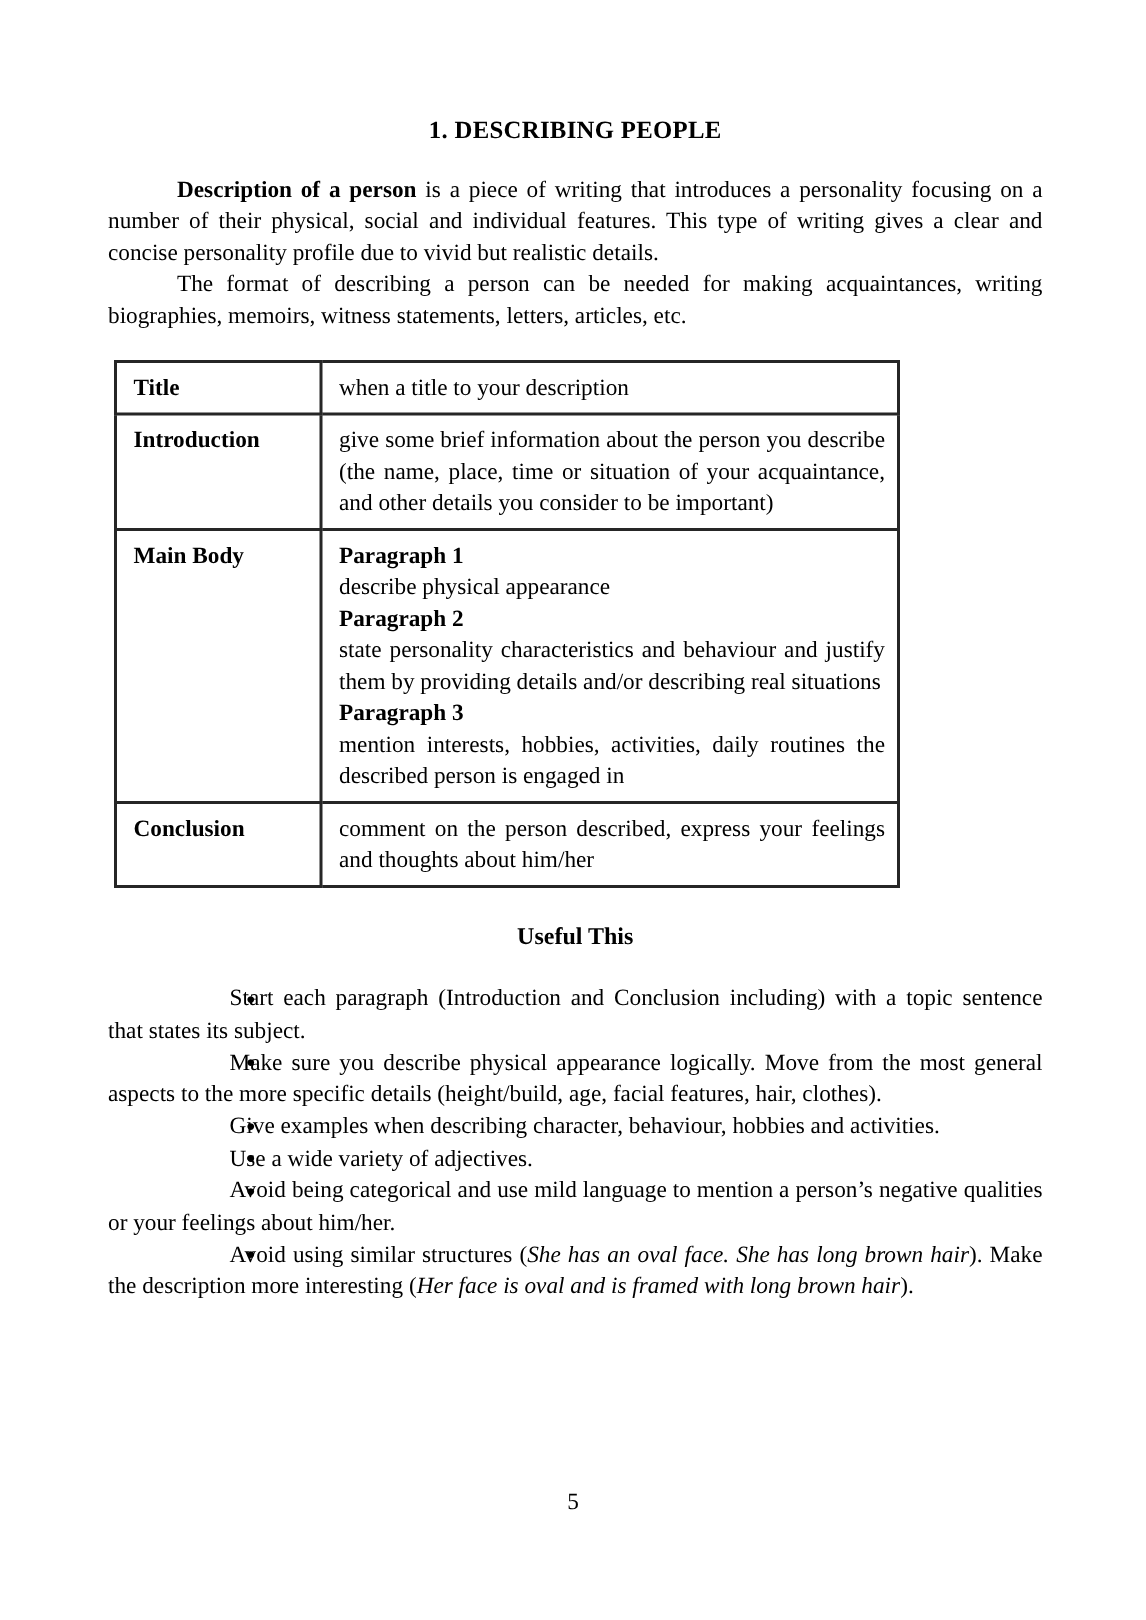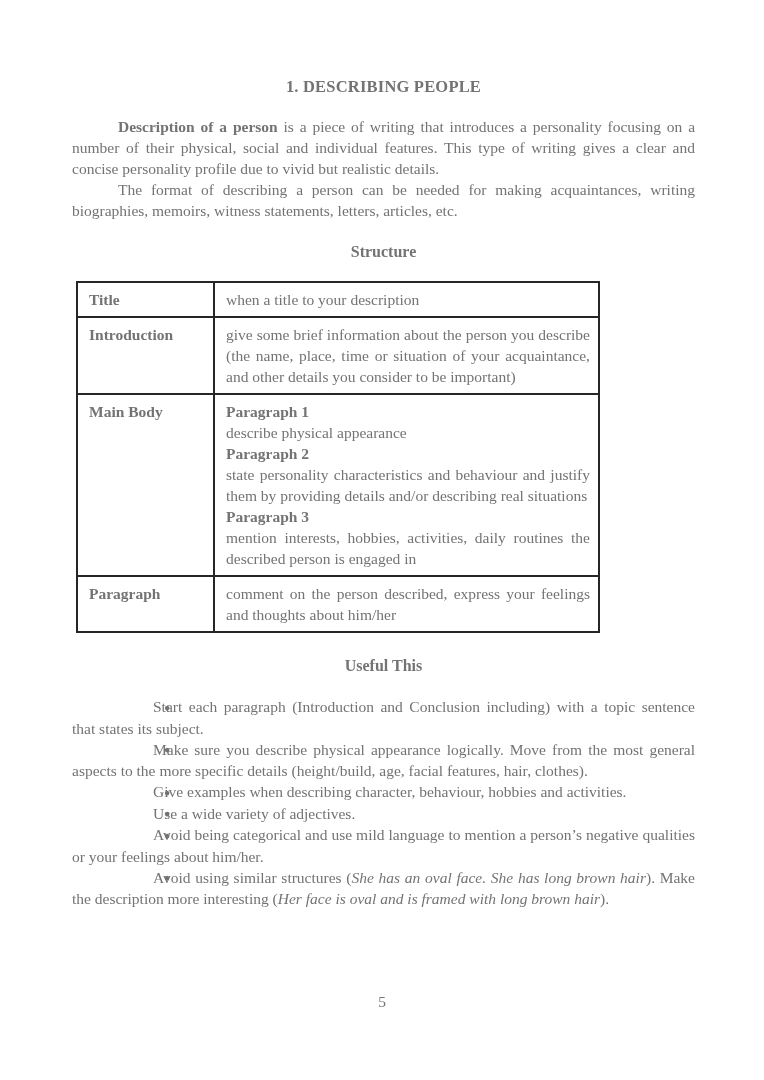--- a/index.html
+++ b/index.html
@@ -4,21 +4,21 @@
 <style>
   * { margin: 0; padding: 0; box-sizing: border-box; }
   html, body { background: #e8e8e8; }
   .page {
     position: relative;
     width: 764px;
     height: 1080px;
     margin: 0 auto;
     background: #ffffff;
     font-family: "Liberation Serif", "DejaVu Serif", serif;
-    color: #737373;
+    color: #000000;
     overflow: hidden;
   }
   .content {
     position: absolute;
     left: 72px;
     top: 0;
     width: 623px;
   }
   h1.doc-title {
     margin-top: 76px;
@@ -87,21 +87,20 @@
 
 <div class="page">
   <div class="content">
     <h1 class="doc-title">1. DESCRIBING PEOPLE</h1>
 
     <div class="intro" id="intro-container">
         <p class="body-par"><b>Description of a person</b><span> is a piece of writing that introduces a personality focusing on a number of their physical, social and individual features. This type of writing gives a clear and concise personality profile due to vivid but realistic details.</span></p>
         <p class="body-par"><span>The format of describing a person can be needed for making acquaintances, writing biographies, memoirs, witness statements, letters, articles, etc.</span></p>
       </div>
 
-    <h2 class="sec-heading">Structure</h2>
 
     <table class="structure-table">
       <tbody id="structure-tbody">
           <tr>
             <td class="label-cell">Title</td>
             <td class="content-cell">
               <div><span>when a title to your description</span></div>
             </td>
           </tr>
           <tr>
@@ -115,21 +114,21 @@
             <td class="content-cell">
               <div><b>Paragraph 1</b></div>
               <div><span>describe physical appearance</span></div>
               <div><b>Paragraph 2</b></div>
               <div class="justify"><span>state personality characteristics and behaviour and justify them by providing details and/or describing real situations</span></div>
               <div><b>Paragraph 3</b></div>
               <div class="justify"><span>mention interests, hobbies, activities, daily routines the described person is engaged in</span></div>
             </td>
           </tr>
           <tr>
-            <td class="label-cell">Paragraph</td>
+            <td class="label-cell">Conclusion</td>
             <td class="content-cell">
               <div class="justify"><span>comment on the person described, express your feelings and thoughts about him/her</span></div>
             </td>
           </tr>
         </tbody>
     </table>
 
     <h2 class="sec-heading tips-heading">Useful This</h2>
 
     <div class="tips" id="tips-container">

